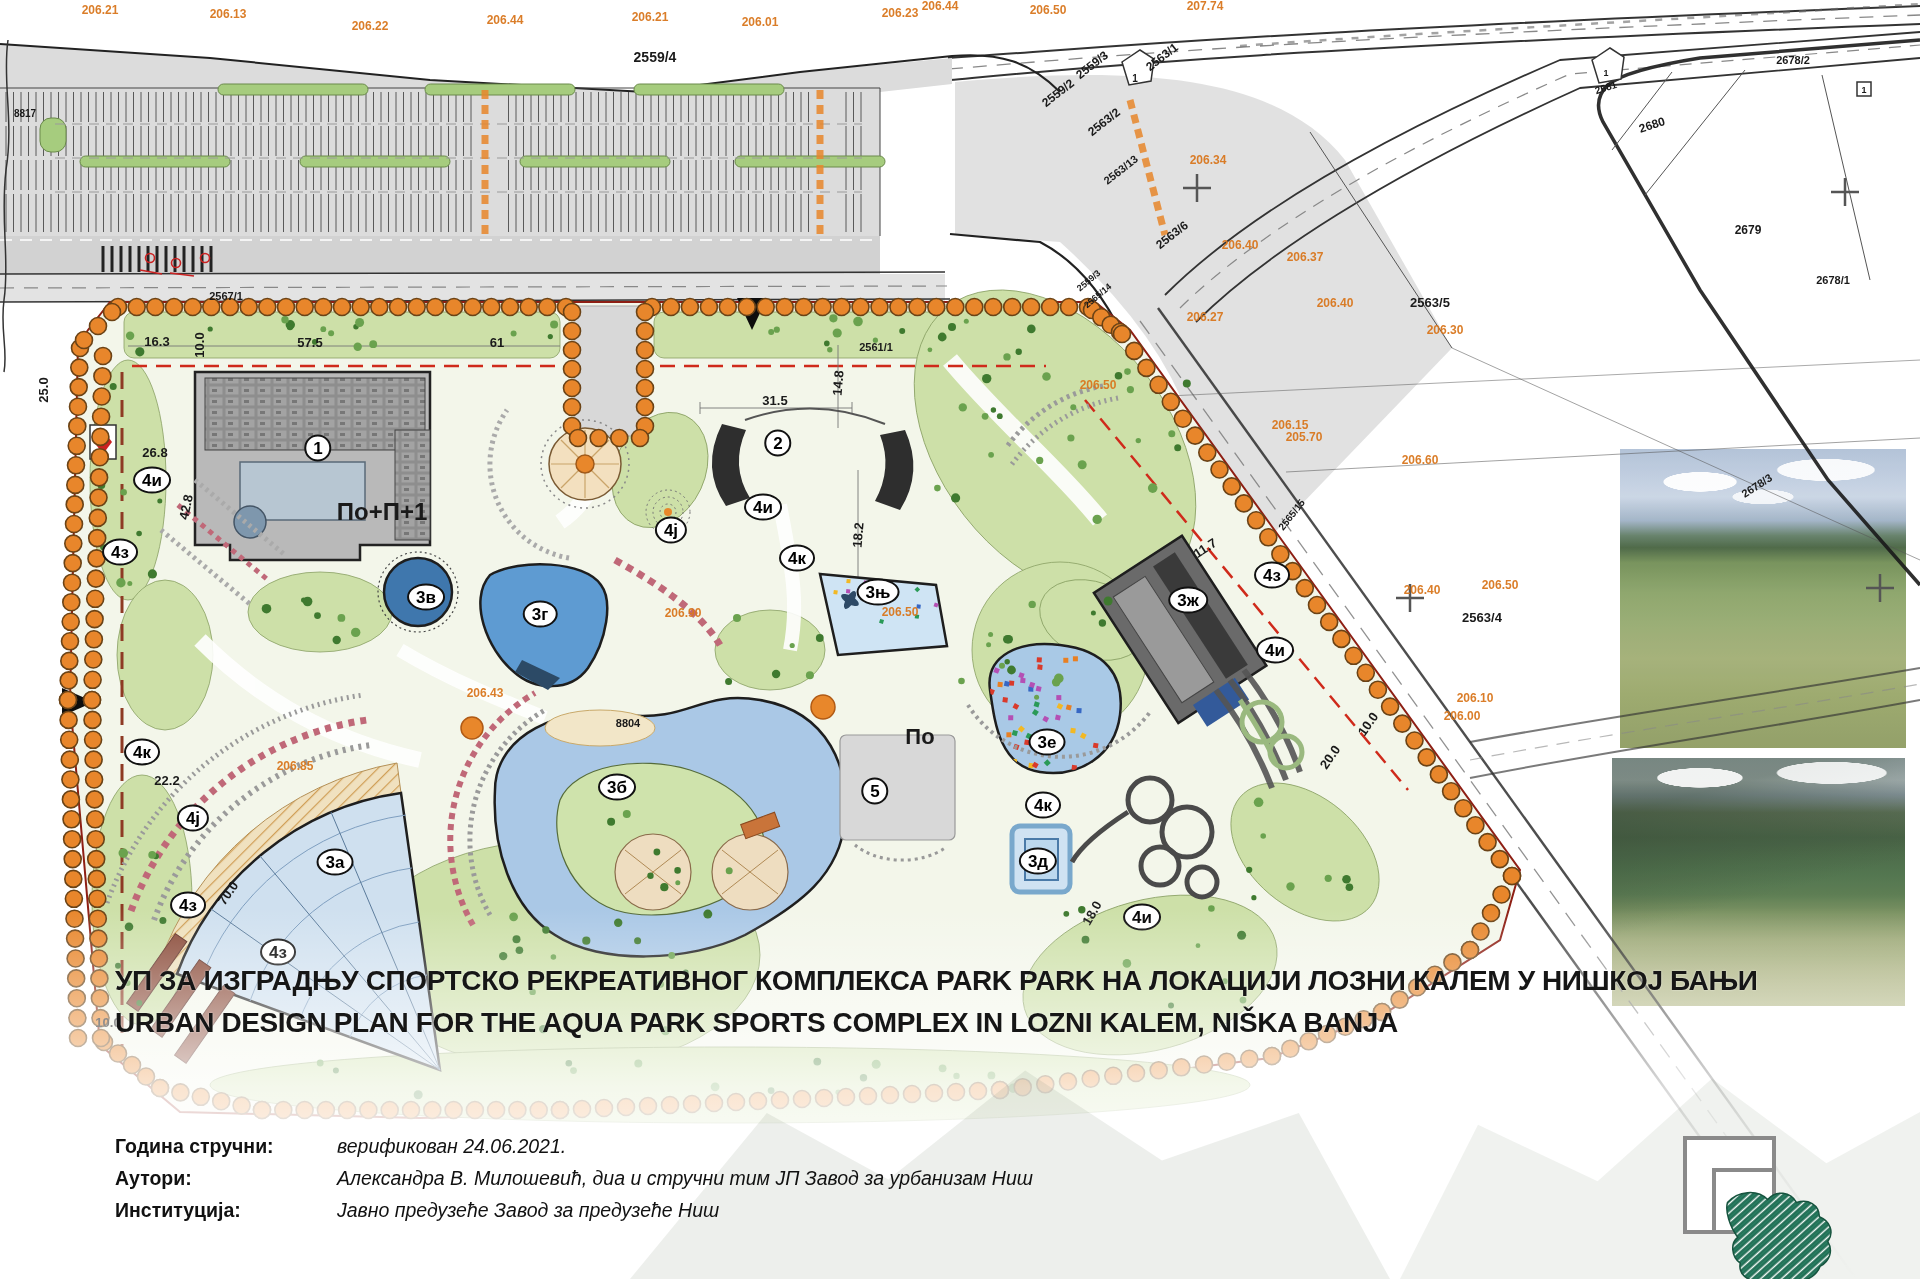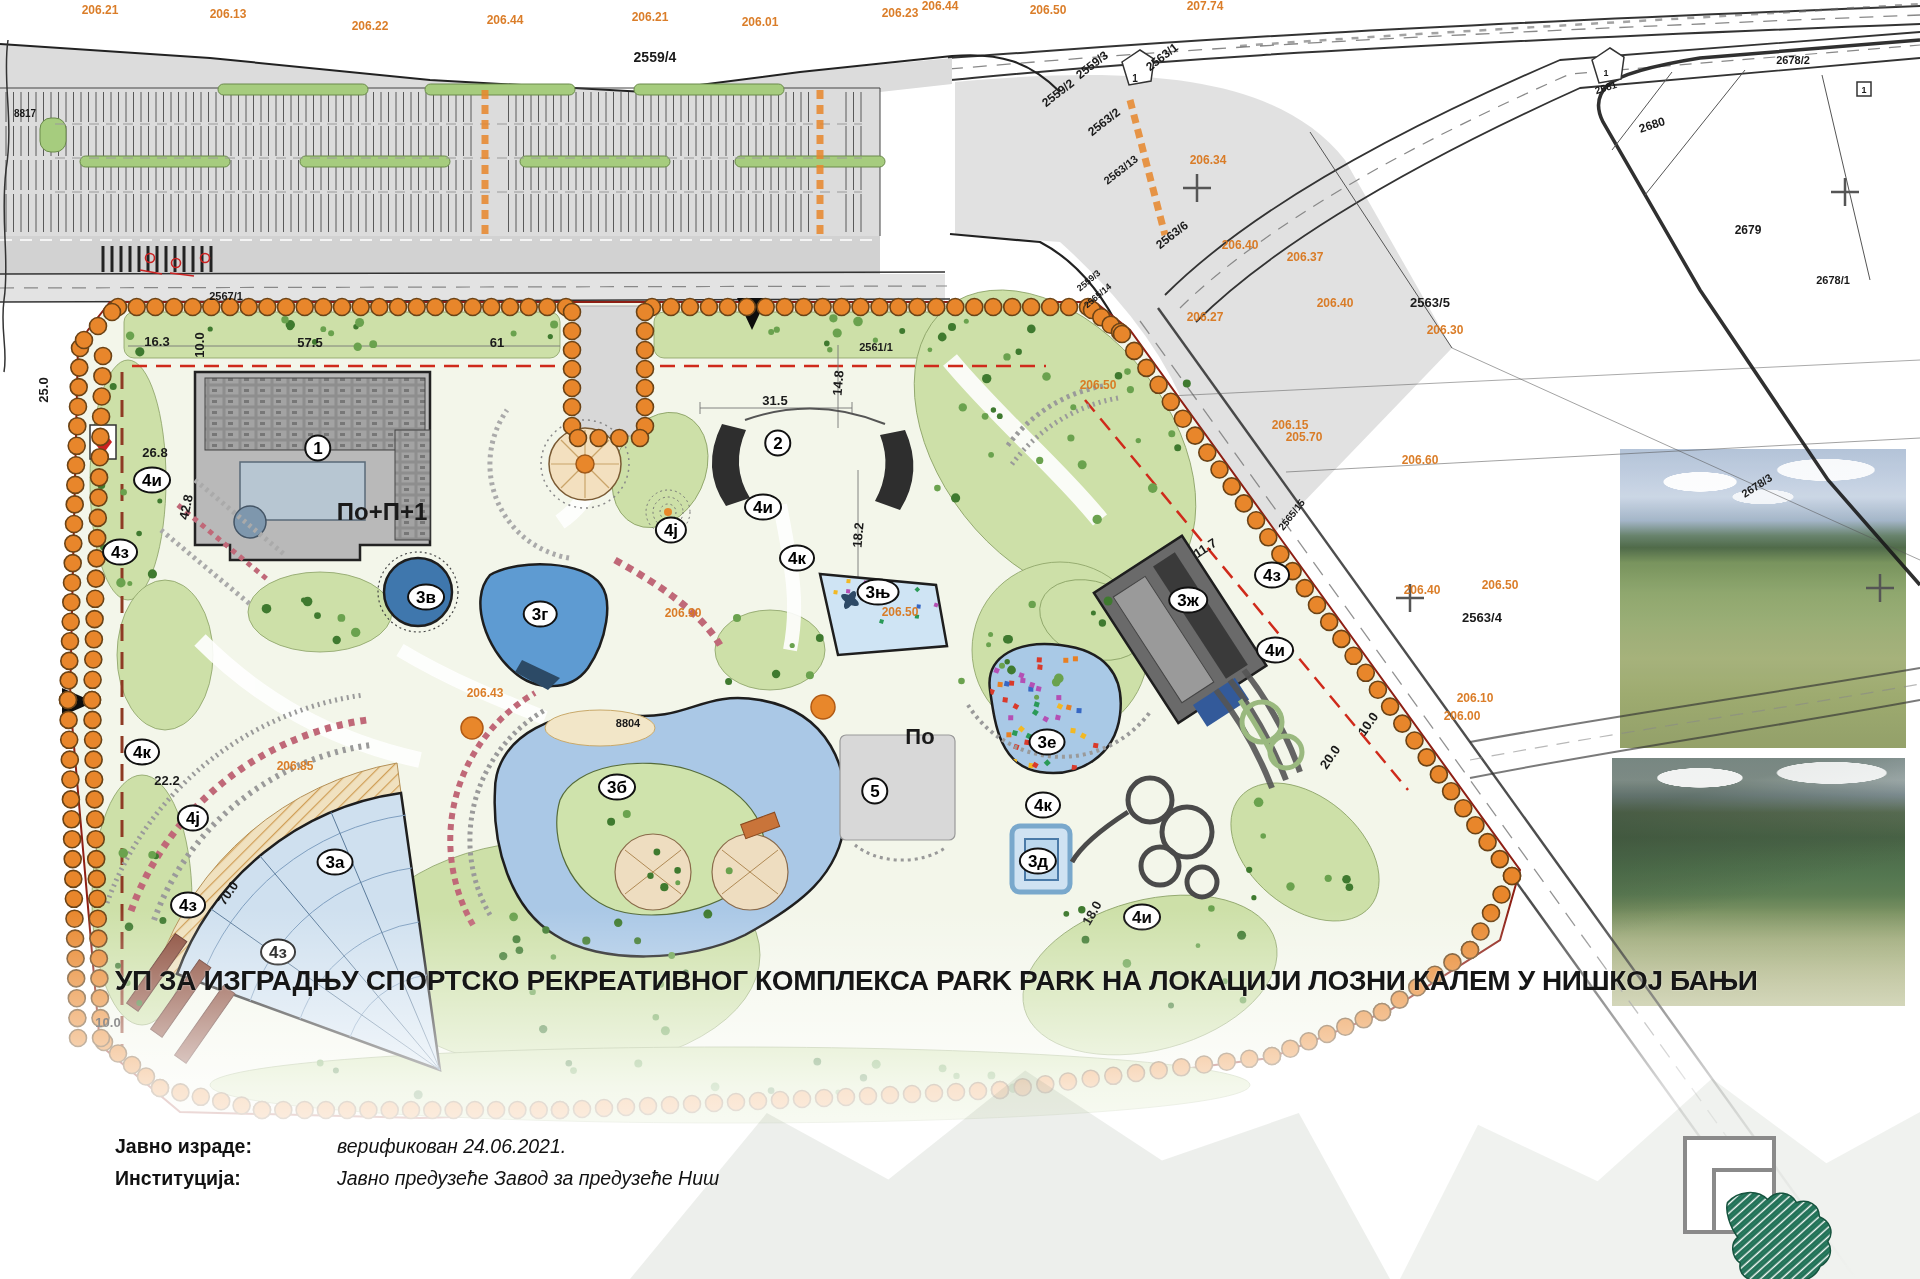--- a/index.html
+++ b/index.html
@@ -1459,26 +1459,31 @@
       <span class="lbl elev" style="left: 295px; top: 766px; transform: translate(-50%, -50%);">206.85</span>
       <span class="lbl elev" style="left: 900px; top: 612px; transform: translate(-50%, -50%);">206.50</span>
     </div>
 
   <div id="fade"></div>
   <div class="mtn" id="mtn1"></div>
   <div class="mtn" id="mtn2"></div>
 
   <div id="title-block">
     <div class="title-line">УП ЗА ИЗГРАДЊУ СПОРТСКО РЕКРЕАТИВНОГ КОМПЛЕКСА PARK PARK НА ЛОКАЦИЈИ ЛОЗНИ КАЛЕМ У НИШКОЈ БАЊИ</div>
+    <div class="title-line">URBAN DESIGN PLAN FOR THE AQUA PARK SPORTS COMPLEX IN LOZNI KALEM, NIŠKA BANJA</div>
   </div>
 
   <div id="meta-block">
     <div class="meta-row">
-      <span class="meta-label">Јавно израде:</span>
+      <span class="meta-label">Година стручни:</span>
       <span class="meta-value">верификован 24.06.2021.</span>
+    </div>
+    <div class="meta-row">
+      <span class="meta-label">Аутори:</span>
+      <span class="meta-value">Александра В. Милошевић, диа и стручни тим ЈП Завод за урбанизам Ниш</span>
     </div>
     <div class="meta-row">
       <span class="meta-label">Институција:</span>
       <span class="meta-value">Јавно предузеће Завод за предузеће Ниш</span>
     </div>
   </div>
 
   <div id="logo">
     <svg viewBox="0 0 170 149" width="170" height="149">
       <rect x="13" y="8" width="89" height="94" fill="#fff" stroke="#8a8a8a" stroke-width="4"></rect>

